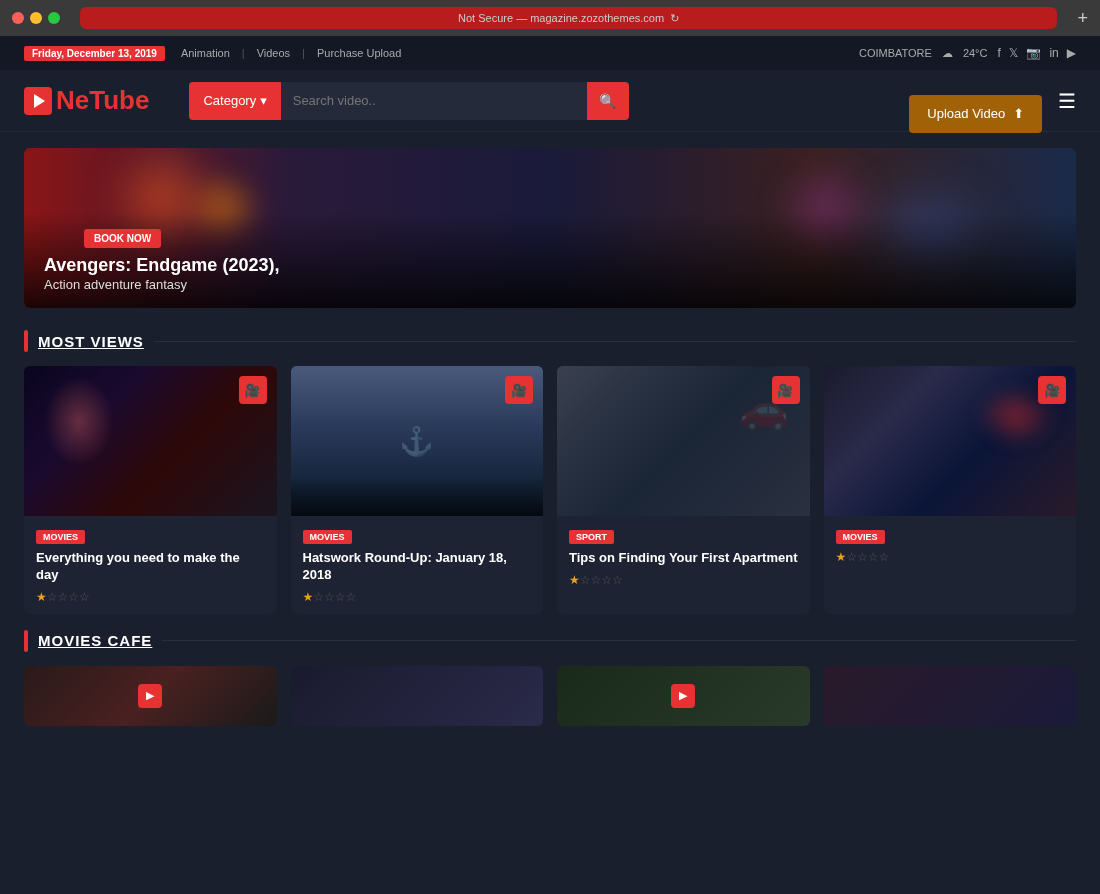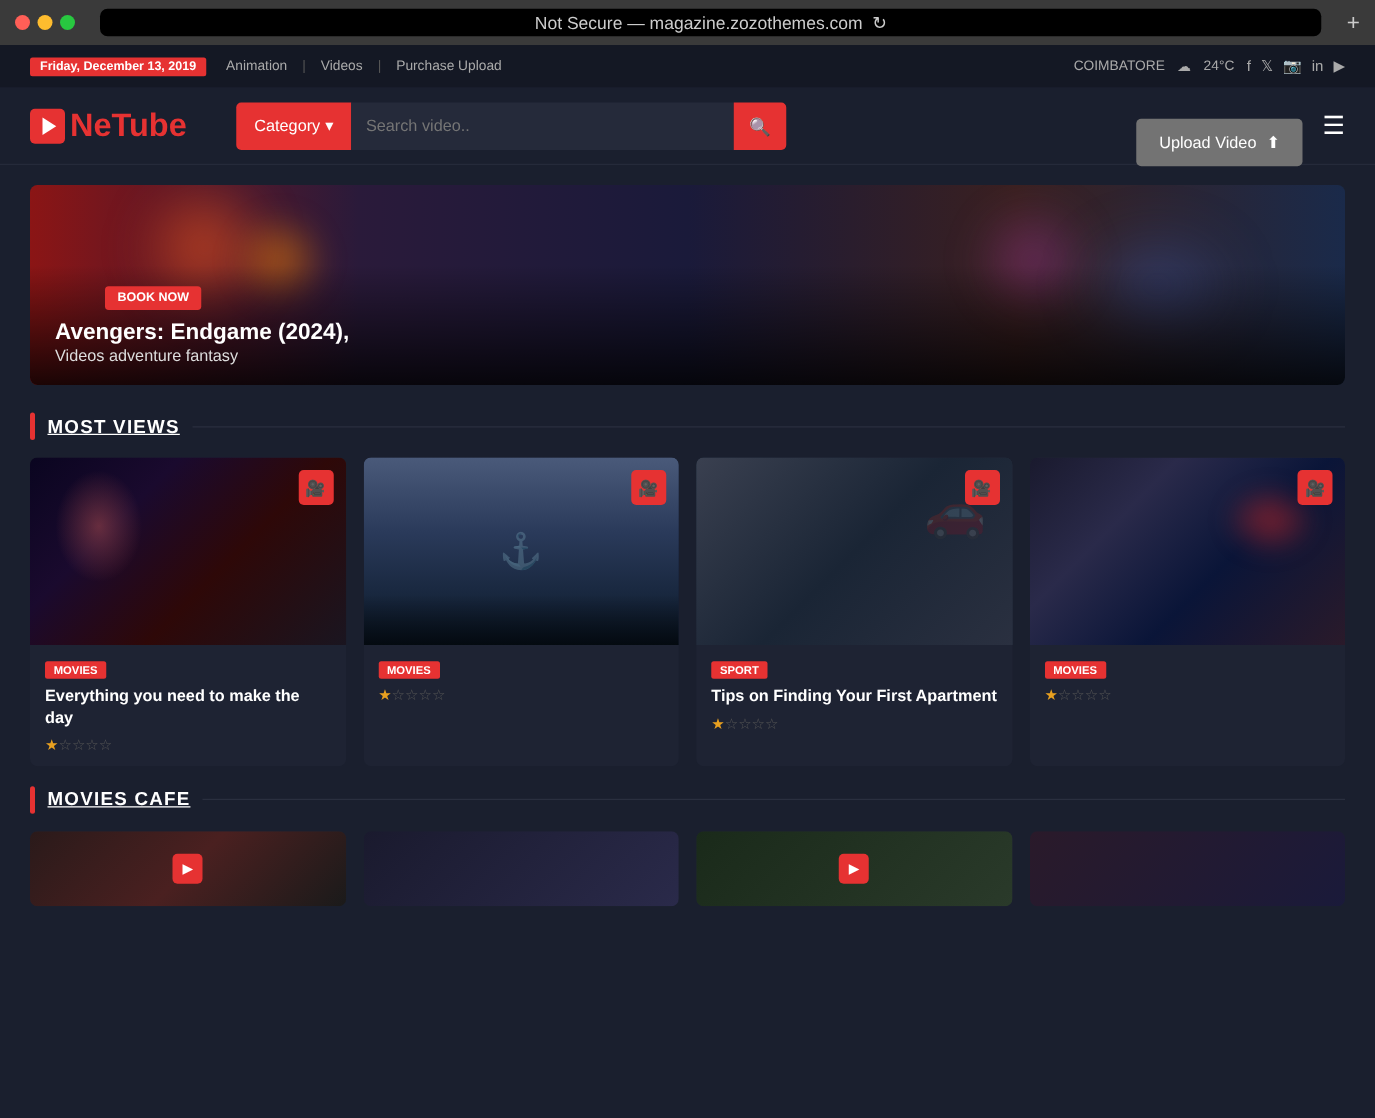--- a/index.html
+++ b/index.html
@@ -21,28 +21,28 @@
       gap: 8px;
     }
     .traffic-lights { display: flex; gap: 6px; }
     .tl { width: 12px; height: 12px; border-radius: 50%; }
     .tl-red { background: #ff5f57; }
     .tl-yellow { background: #febc2e; }
     .tl-green { background: #28c840; }
     .address-bar {
       flex: 1;
       margin: 0 12px;
-      background: #000000;
+      background: #b91c1c;
       border-radius: 6px;
       height: 22px;
       display: flex;
       align-items: center;
       justify-content: center;
       color: #ccc;
-      font-size: 14px;
+      font-size: 11px;
     }
     .new-tab-btn {
       color: #ccc;
       font-size: 18px;
       cursor: pointer;
     }
 
     
     .top-bar {
       background: #141824;
@@ -158,21 +158,21 @@
       color: #fff;
       font-size: 14px;
     }
     .header-right {
       margin-left: auto;
       display: flex;
       align-items: center;
       gap: 16px;
     }
     .upload-btn {
-      background: #737373;
+      background: #a16207;
       color: #fff;
       border: none;
       padding: 0 18px;
       height: 38px;
       border-radius: 4px;
       cursor: pointer;
       font-size: 13px;
       display: flex;
       align-items: center;
       gap: 8px;
@@ -427,22 +427,22 @@
   <div class="hero hero-complex">
     <div class="hero-bg">
 
       <div style="position:absolute;top:-10px;left:80px;width:120px;height:120px;background:radial-gradient(ellipse,rgba(220,80,30,0.7) 0%,transparent 70%);border-radius:50%;filter:blur(15px);"></div>
       <div style="position:absolute;top:20px;left:160px;width:80px;height:80px;background:radial-gradient(ellipse,rgba(255,140,0,0.5) 0%,transparent 70%);border-radius:50%;filter:blur(10px);"></div>
       <div style="position:absolute;top:10px;right:200px;width:100px;height:100px;background:radial-gradient(ellipse,rgba(180,60,180,0.4) 0%,transparent 70%);border-radius:50%;filter:blur(15px);"></div>
       <div style="position:absolute;top:30px;right:80px;width:140px;height:100px;background:radial-gradient(ellipse,rgba(60,100,200,0.4) 0%,transparent 70%);border-radius:50%;filter:blur(20px);"></div>
     </div>
     <div class="hero-overlay">
       <button class="book-btn">BOOK NOW</button>
-      <div class="hero-title">Avengers: Endgame (2024),</div>
-      <div class="hero-subtitle">Videos adventure fantasy</div>
+      <div class="hero-title">Avengers: Endgame (2023),</div>
+      <div class="hero-subtitle">Action adventure fantasy</div>
     </div>
   </div>
 
   <div class="section-heading">
     <div class="section-bar"></div>
     <span class="section-title">MOST VIEWS</span>
     <div class="section-divider"></div>
   </div>
 
   <div class="cards-grid">
@@ -468,20 +468,21 @@
       <div class="card-image card-img-2">
         <div style="position:absolute;top:0;left:0;right:0;bottom:0;background:linear-gradient(180deg,#4a5a7a 0%,#2a3a5a 40%,#0a1828 100%);"></div>
         <div style="position:absolute;bottom:0;left:0;right:0;height:40px;background:linear-gradient(transparent,rgba(0,0,0,0.6));"></div>
         <div style="position:absolute;top:50%;left:50%;transform:translate(-50%,-50%);color:rgba(255,255,255,0.3);font-size:28px;">⚓</div>
         <div class="card-video-icon">
           <span>🎥</span>
         </div>
       </div>
       <div class="card-body">
         <span class="card-category">MOVIES</span>
+        <div class="card-title">Hatswork Round-Up: January 18, 2018</div>
         <div class="card-stars">
           <span>★</span><span class="empty">☆</span><span class="empty">☆</span><span class="empty">☆</span><span class="empty">☆</span>
         </div>
       </div>
     </div>
 
     <div class="card">
       <div class="card-image card-img-3">
         <div style="position:absolute;top:0;left:0;right:0;bottom:0;background:linear-gradient(135deg,#3a4050 0%,#1a2535 50%,#2a3040 100%);"></div>
         <div style="position:absolute;top:20px;right:20px;color:rgba(255,255,255,0.15);font-size:40px;">🚗</div>

